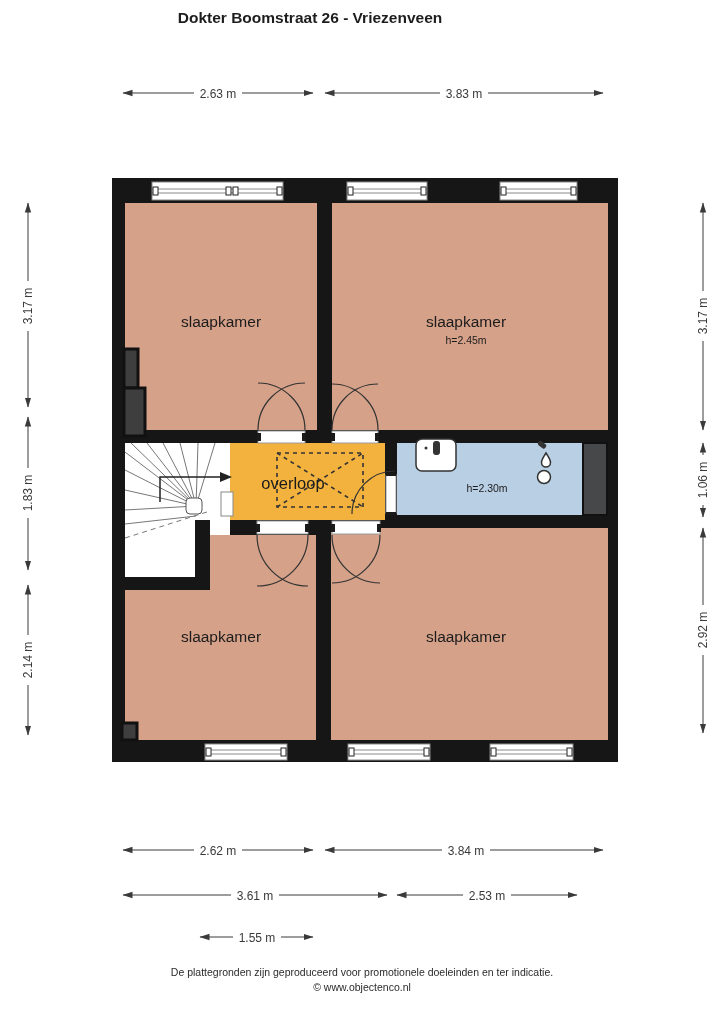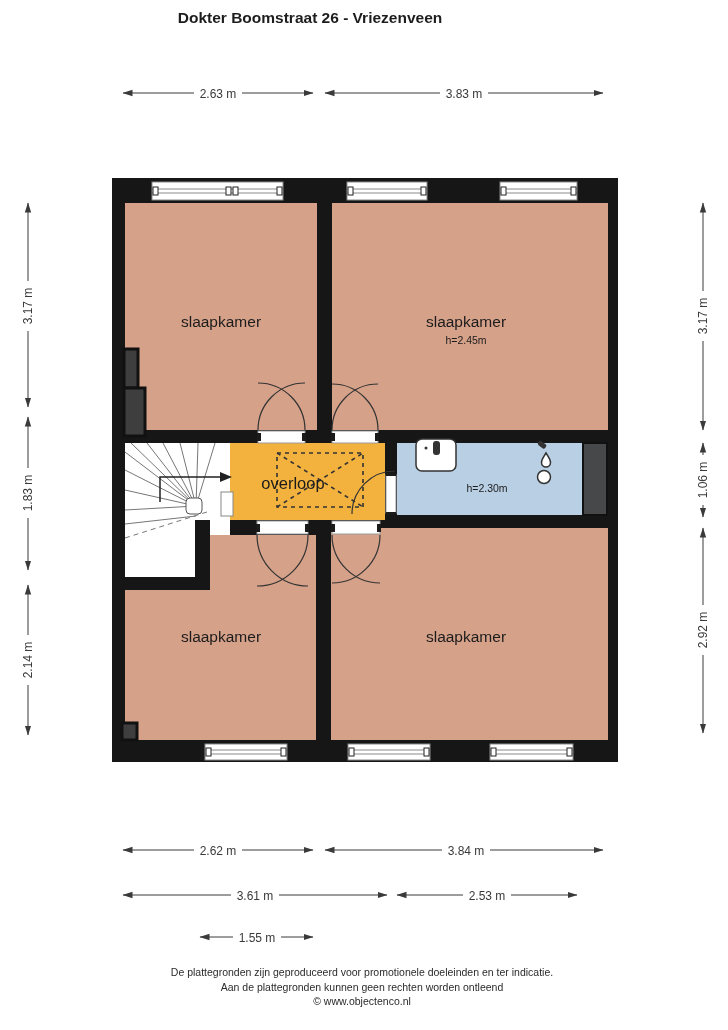--- a/index.html
+++ b/index.html
@@ -266,15 +266,14 @@
     <text class="height-label" x="466" y="344">h=2.45m</text>
     <text class="landing-label" x="293" y="489">overloop</text>
     <text class="height-label" x="487" y="492">h=2.30m</text>
     <text class="room-label" x="221" y="642">slaapkamer</text>
     <text class="room-label" x="466" y="642">slaapkamer</text>
   </g>
 </svg>
 
 <div class="footer-block">
   <div>De plattegronden zijn geproduceerd voor promotionele doeleinden en ter indicatie.</div>
-  <div>Aan de plattegronden kunnen geen rechten worden ontleend</div>
   <div>© www.objectenco.nl</div>
 </div>
 
 </body></html>

